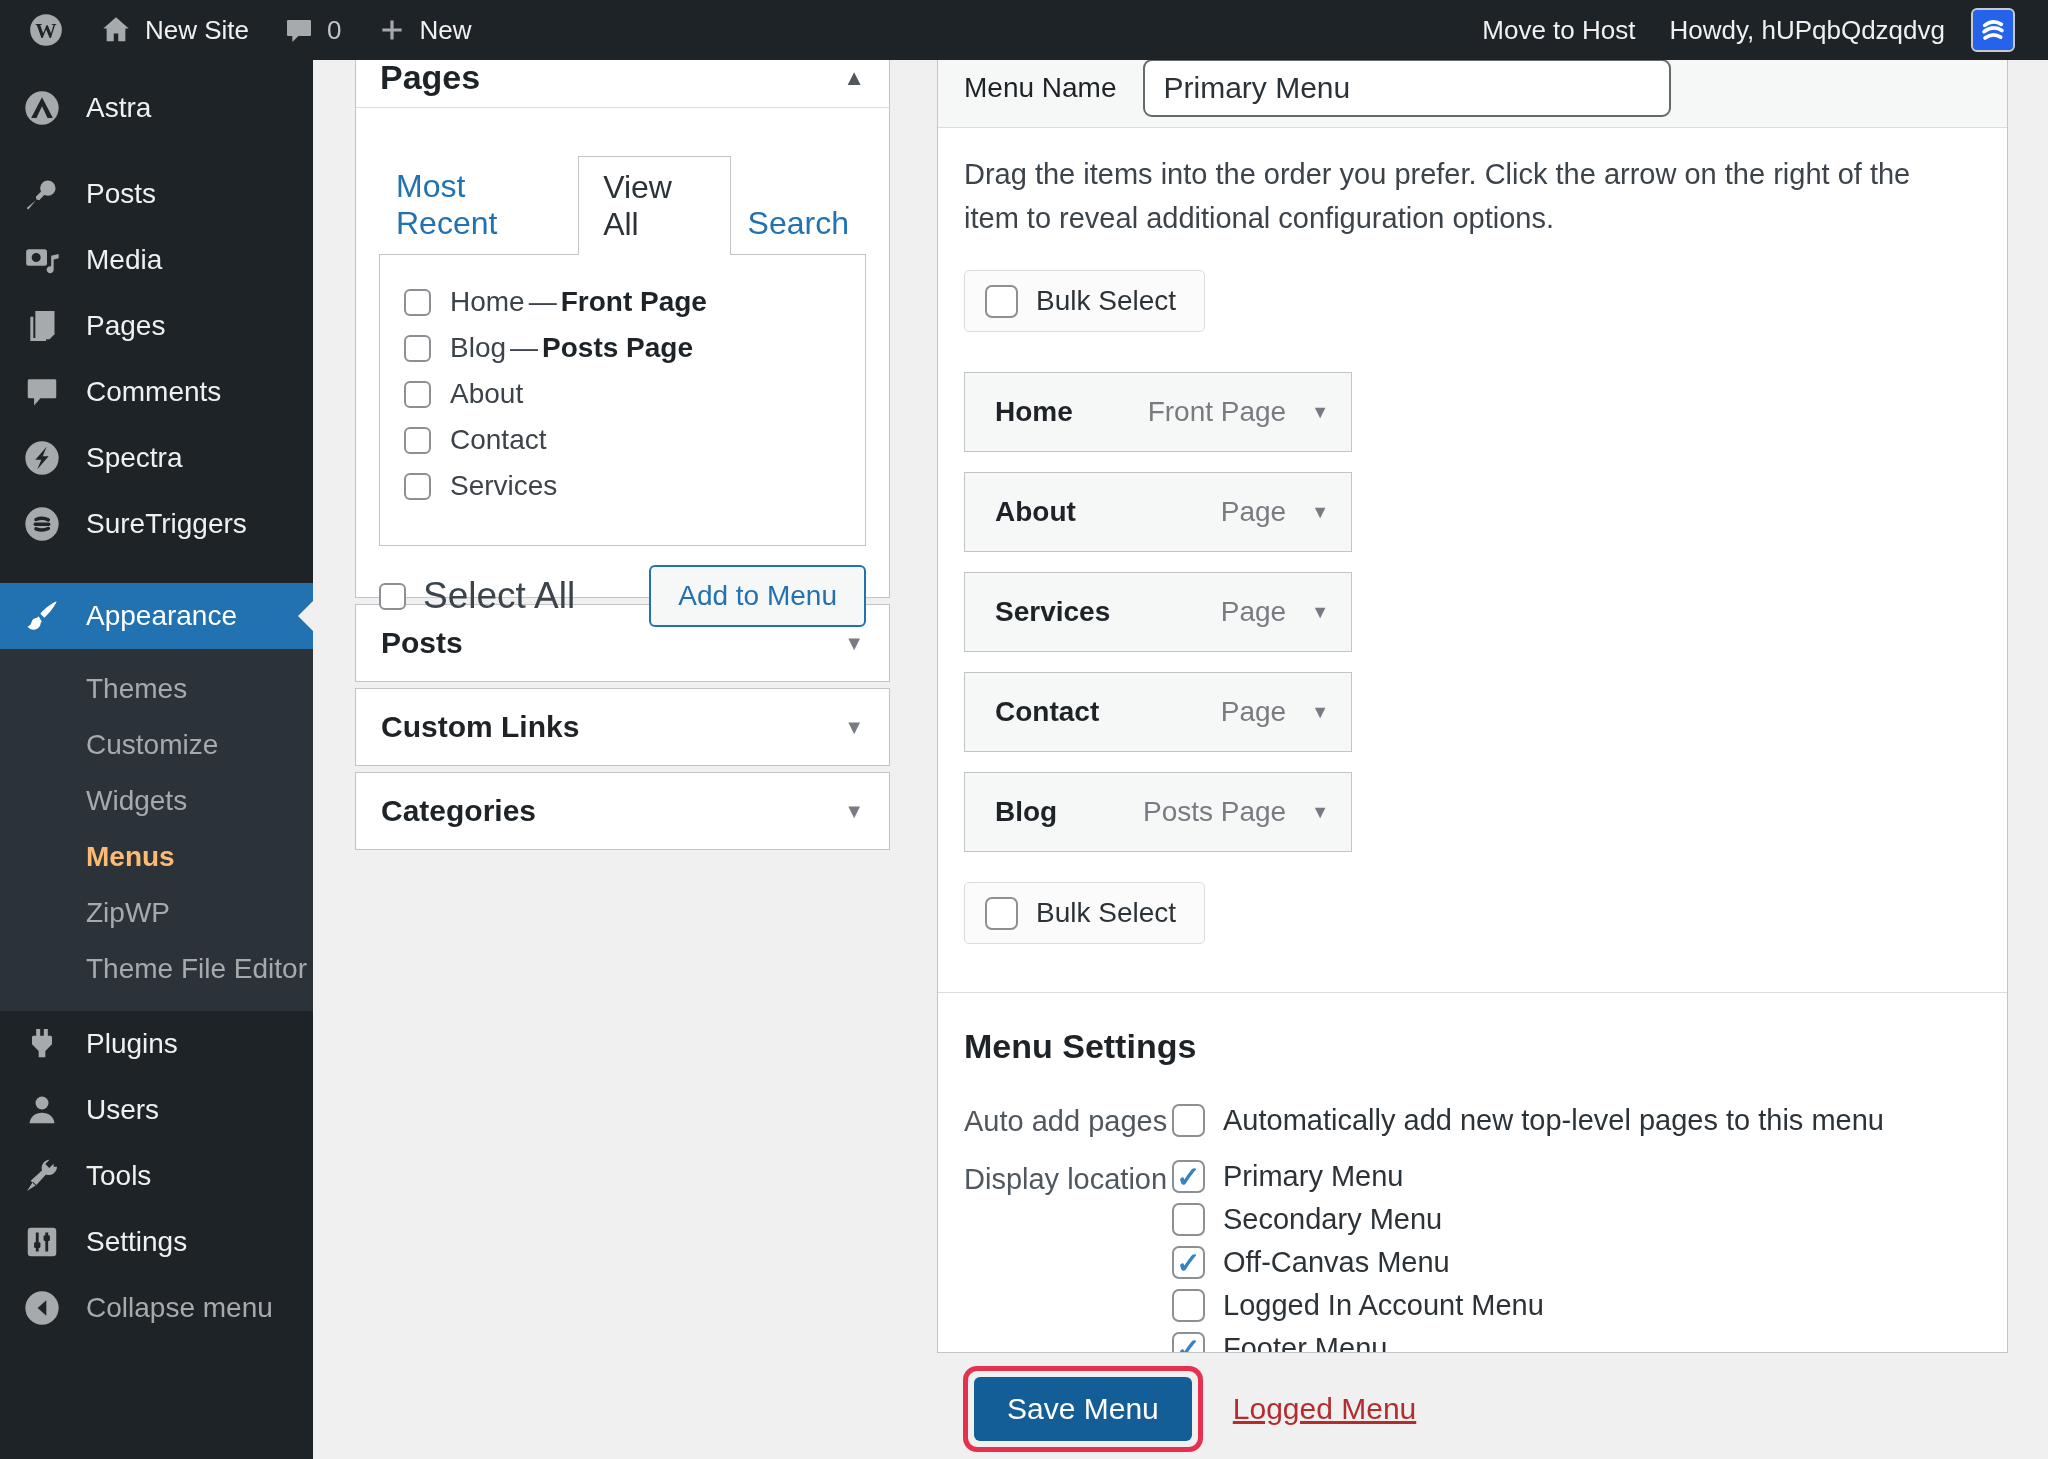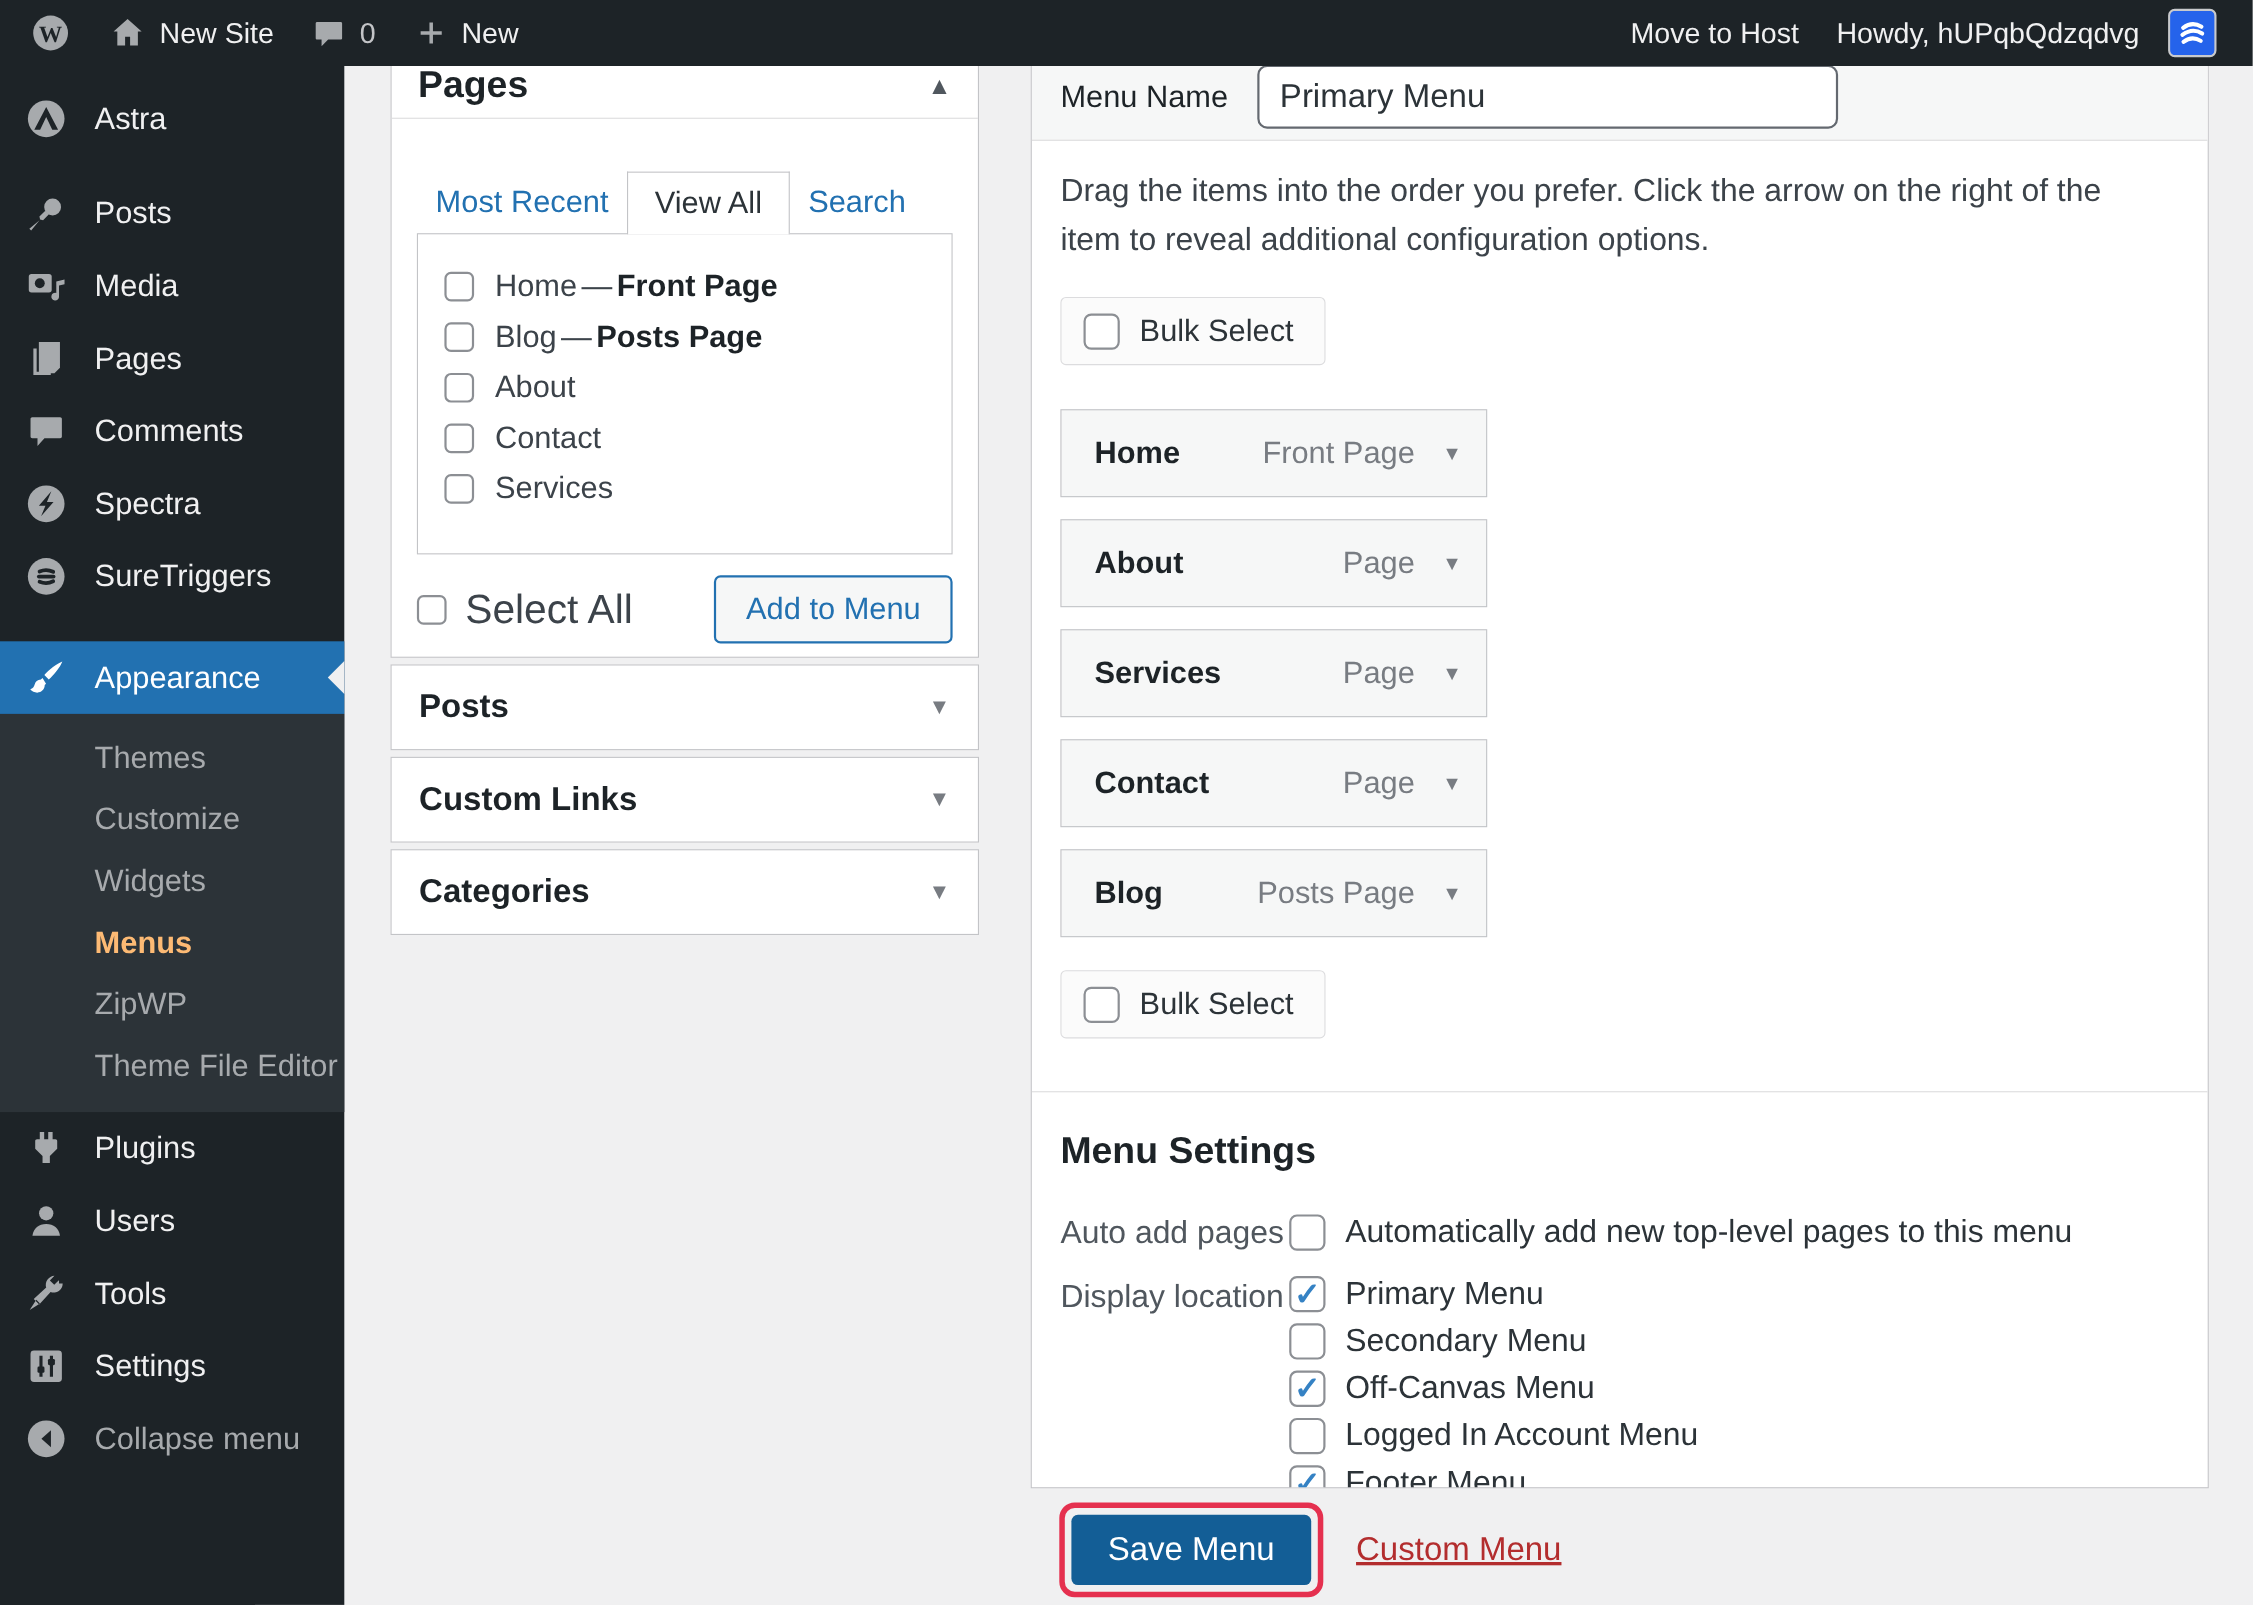--- a/index.html
+++ b/index.html
@@ -56,21 +56,21 @@
   .left-col{ position:absolute; left:355px; top:0; width:535px; z-index:10; }
   .panel{ background:#fff; border:1px solid #c3c4c7; }
   .pages-panel{ height:598px; }
   .pages-head{
     height:107px; display:flex; align-items:flex-end; justify-content:space-between;
     padding:0 24px 10px 24px; border-bottom:1px solid #dcdcde; cursor:pointer;
   }
   .pages-title{ font-size:34px; font-weight:bold; color:#1d2327; }
   .toggle-up{ color:#50575e; font-size:22px; padding-bottom:6px; }
   .pages-body{ padding:0 23px; }
-  .tabs{ display:flex; align-items:flex-end; margin-top:48px; font-size:28px; }
+  .tabs{ display:flex; align-items:flex-end; margin-top:48px; font-size:32px; }
   .tab-link{ color:#2271b1; padding:12px 17px; cursor:pointer; }
   .tab-active{
     background:#fff; border:1px solid #c3c4c7; border-bottom:none;
     padding:12px 24px; margin-bottom:-1px; color:#2c3338; position:relative; z-index:2; cursor:pointer;
   }
   .pages-list{ border:1px solid #c3c4c7; height:292px; padding:24px 0 0 24px; background:#fff;text-align:right; }
   .chk-row{ display:flex; align-items:center; gap:19px; height:46px; font-size:28px; color:#3c434a; cursor:pointer; }
   .chk{
     width:27px; height:27px; border:2px solid #8c8f94; border-radius:6px;
     background:#fff; flex:none; position:relative; cursor:pointer;
@@ -524,14 +524,14 @@
         </div>
       </div>
     </div>
   </div>
 </div>
 
 <div class="rp-footer">
   <span class="save-ring">
     <button class="btn-primary">Save Menu</button>
   </span>
-  <a class="delete-link">Custom Menu</a>
+  <a class="delete-link">Logged Menu</a>
 </div>
 
 </body></html>

